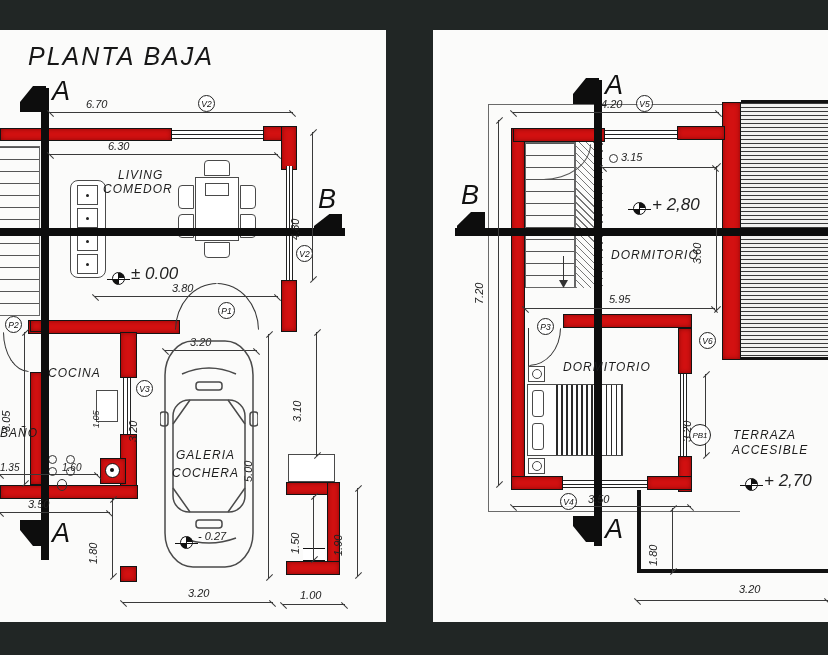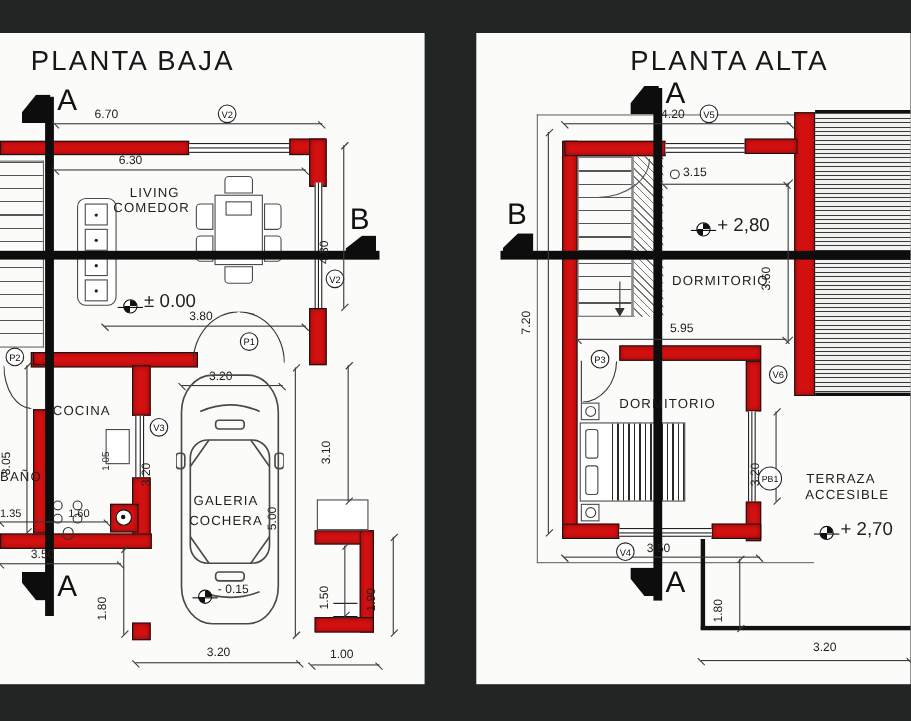--- a/index.html
+++ b/index.html
@@ -1,17 +1,17 @@
 <!DOCTYPE html>
 <html><head>
 <meta charset="utf-8">
 <style>
   html,body{margin:0;padding:0;background:#212625;}
   .stage{position:relative;width:828px;height:655px;background:#212625;
-         font-family:"Liberation Sans",sans-serif;color:#1b1b1b;overflow:hidden;}
+         font-family:"Liberation Sans",sans-serif;color:#1b1b1b;overflow:hidden;font-style:italic;}
   .panel{position:absolute;top:30px;height:592px;background:#fbfbfa;}
   .panel.l{left:0;width:386px;}
   .panel.r{left:433px;width:395px;}
   .ab{position:absolute;}
   .title{position:absolute;font-size:25px;letter-spacing:2px;white-space:nowrap;color:#171717;}
   .biglet{position:absolute;font-size:27px;color:#111;}
   .wall{position:absolute;background:#d31111;border:1.5px solid #141414;box-sizing:border-box;
         box-shadow:inset 0 0 5px #8e0707;}
   .winh{position:absolute;height:8px;border-top:1.5px solid #222;border-bottom:1.5px solid #222;
         background:linear-gradient(#222,#222) center/100% 1px no-repeat,#fff;box-sizing:border-box;}
@@ -151,21 +151,21 @@
     <div class="room" style="left:118px;top:138px">LIVING</div>
     <div class="room" style="left:103px;top:152px">COMEDOR</div>
     <div class="room" style="left:48px;top:336px">COCINA</div>
     <div class="room" style="left:0;top:396px">BAÑO</div>
     <div class="room" style="left:176px;top:418px">GALERIA</div>
     <div class="room" style="left:172px;top:436px">COCHERA</div>
 
     <div class="lvl" style="left:112px;top:242px"></div>
     <div class="lab s12" style="left:131px;top:234px">± 0.00</div>
     <div class="lvl" style="left:180px;top:506px"></div>
-    <div class="lab" style="left:198px;top:500px">- 0.15</div>
+    <div class="lab" style="left:198px;top:500px">- 0.27</div>
 
     <div class="dimh" style="left:50px;top:82px;width:243px"></div>
     <div class="lab" style="left:86px;top:68px">6.70</div>
     <div class="tag" style="left:198px;top:65px">V2</div>
     <div class="dimh" style="left:50px;top:124px;width:228px"></div>
     <div class="lab" style="left:108px;top:110px">6.30</div>
     <div class="dimv" style="left:312px;top:102px;height:148px"></div>
     <div class="labv" style="left:301px;top:198px">4.80</div>
     <div class="tag" style="left:296px;top:215px">V2</div>
     <div class="dimh" style="left:95px;top:266px;width:183px"></div>
@@ -193,21 +193,20 @@
     <div class="labv" style="left:301px;top:512px">1.50</div>
     <div class="dimv" style="left:357px;top:458px;height:88px"></div>
     <div class="labv" style="left:344px;top:514px">1.90</div>
     <div class="dimh" style="left:123px;top:572px;width:150px"></div>
     <div class="lab" style="left:188px;top:557px">3.20</div>
     <div class="dimh" style="left:283px;top:574px;width:62px"></div>
     <div class="lab" style="left:300px;top:559px">1.00</div>
   </div>
 
   <div class="panel r">
-    <div class="title" style="left:140px;top:12px">PLANTA ALTA</div>
 
     <div class="thin" style="left:55px;top:74px;width:1px;height:408px"></div>
     <div class="thin" style="left:55px;top:74px;width:252px;height:1px"></div>
     <div class="thin" style="left:55px;top:481px;width:252px;height:1px"></div>
 
     <div class="hatch" style="left:308px;top:70px;width:87px;height:260px"></div>
     <div class="wall" style="left:289px;top:72px;width:19px;height:258px"></div>
 
     <div class="wall" style="left:78px;top:98px;width:14px;height:362px"></div>
     <div class="wall" style="left:80px;top:98px;width:92px;height:14px"></div>

